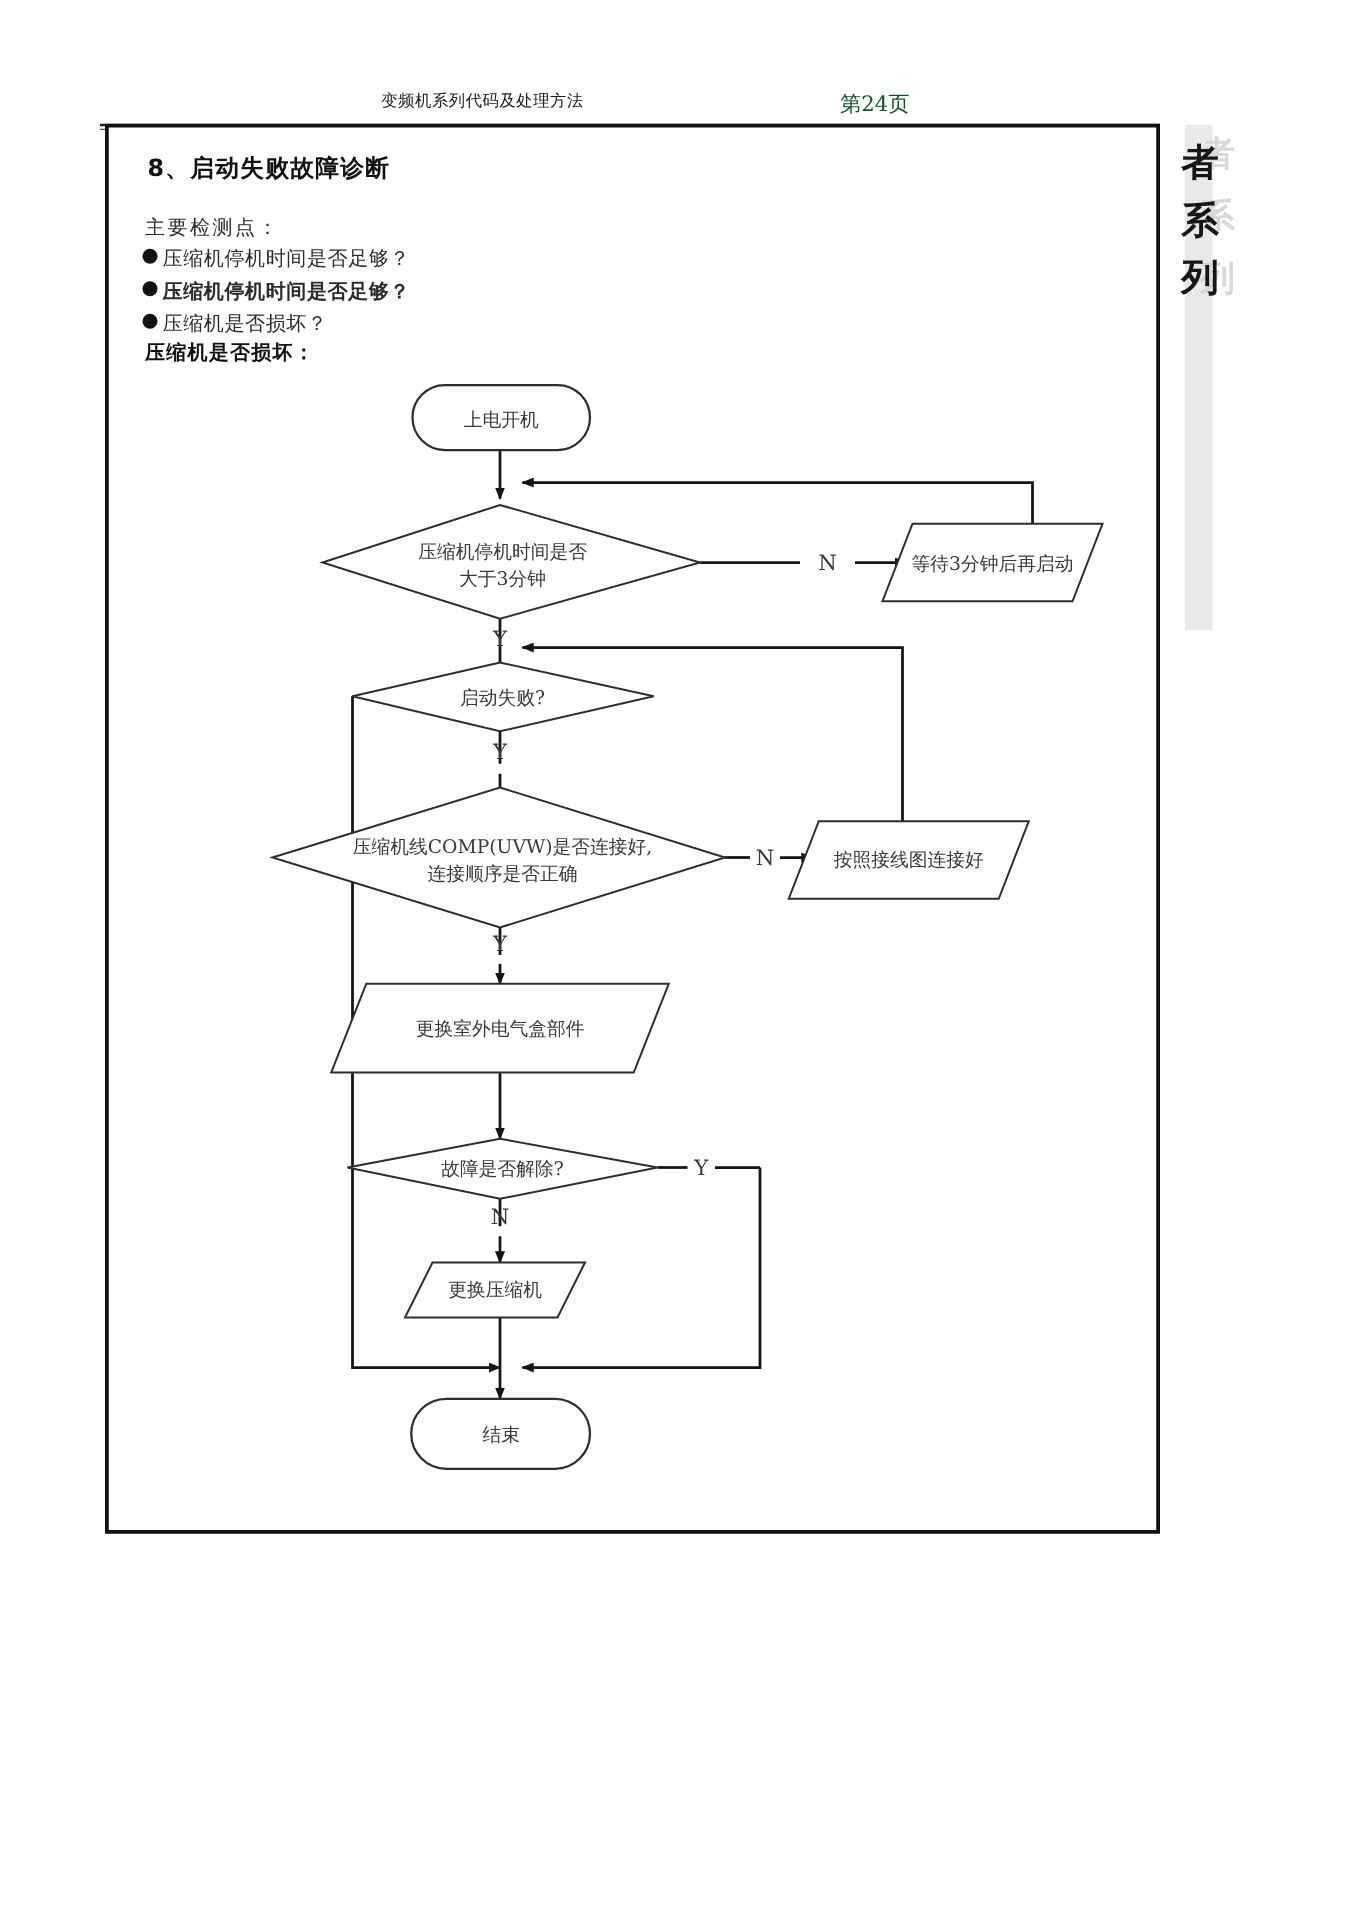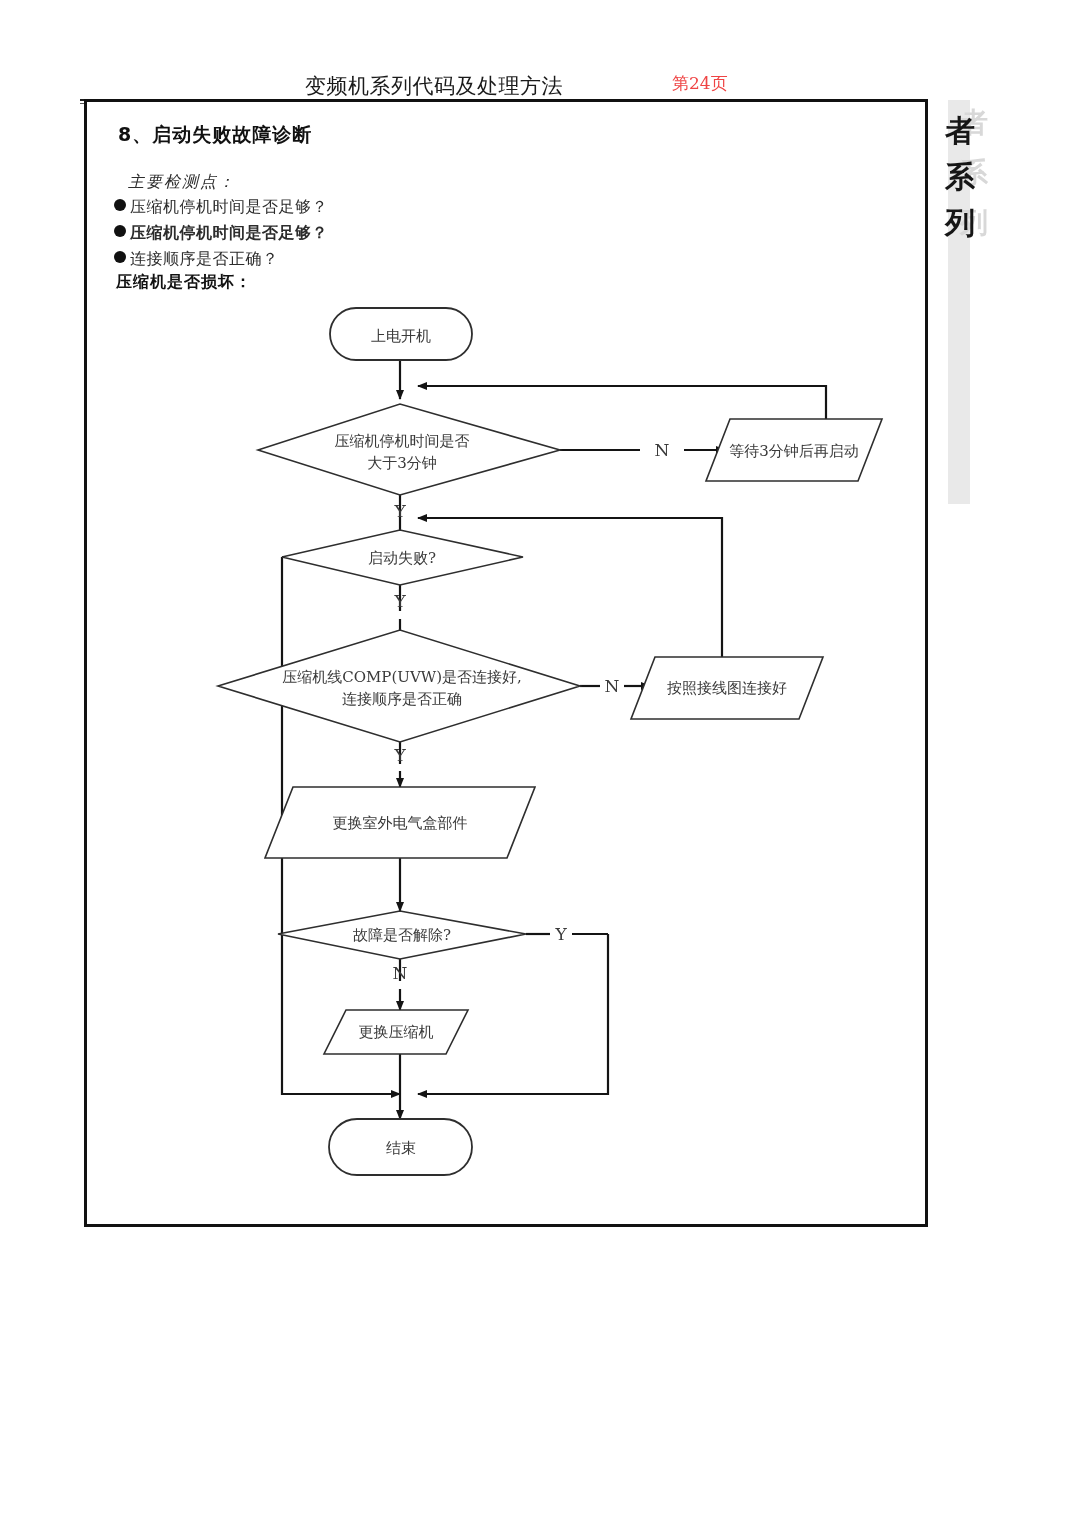--- a/index.html
+++ b/index.html
@@ -5,46 +5,46 @@
   html,body{margin:0;padding:0;background:#ffffff;}
   body{
     width:1080px;height:1527px;position:relative;overflow:hidden;
     font-family:"DejaVu Sans","Liberation Sans",sans-serif;
     color:#111;
   }
   #page{position:absolute;left:0;top:0;width:1080px;height:1527px;background:#fff;}
 
   
   .hdr{position:absolute;top:72px;left:0;width:1080px;height:30px;}
-  .hdr-title{position:absolute;left:305px;top:0;font-size:21px;letter-spacing:.5px;
+  .hdr-title{position:absolute;left:305px;top:0;font-size:13px;letter-spacing:.5px;
              font-family:"DejaVu Serif","Liberation Serif",serif;color:#1a1a1a;white-space:nowrap;}
   .hdr-page{position:absolute;left:672px;top:0;font-size:17px;
-            font-family:"DejaVu Serif","Liberation Serif",serif;color:#ef4444;white-space:nowrap;}
+            font-family:"DejaVu Serif","Liberation Serif",serif;color:#14532d;white-space:nowrap;}
   .hdr-rule{position:absolute;left:80px;top:27px;width:848px;height:0;border-top:2px solid #1c1c1c;}
   .hdr-rule2{position:absolute;left:80px;top:31px;width:848px;height:0;border-top:1px solid #555;}
 
   
   .frame{position:absolute;left:84px;top:99px;width:844px;height:1128px;
          border:3px solid #111;background:#fff;box-sizing:border-box;}
 
   
   .wm-strip{position:absolute;left:948px;top:100px;width:22px;height:404px;
             background:#e9e9e9;}
   .wm-dark{position:absolute;left:936px;top:108px;width:48px;
            font-size:30px;line-height:46px;font-weight:700;color:#161616;
            font-family:"DejaVu Serif","Liberation Serif",serif;text-align:center;}
   .wm-ghost{position:absolute;left:952px;top:98px;width:44px;
             font-size:28px;line-height:50px;font-weight:700;color:#d8d8d8;
             font-family:"DejaVu Serif","Liberation Serif",serif;text-align:center;}
 
   
   .sec-title{position:absolute;left:118px;top:122px;font-size:19px;font-weight:700;
              letter-spacing:1px;color:#111;white-space:nowrap;}
-  .lead{position:absolute;left:128px;top:172px;font-size:16px;color:#2c2c2c;
-        letter-spacing:2px;font-family:"DejaVu Serif","Liberation Serif",serif;white-space:nowrap;font-style:italic;}
+  .lead{position:absolute;left:116px;top:172px;font-size:16px;color:#2c2c2c;
+        letter-spacing:2px;font-family:"DejaVu Serif","Liberation Serif",serif;white-space:nowrap;}
   .blt{position:absolute;left:114px;font-size:16px;color:#2c2c2c;letter-spacing:.5px;
        font-family:"DejaVu Serif","Liberation Serif",serif;white-space:nowrap;}
   .blt .dot{display:inline-block;width:12px;height:12px;border-radius:50%;
             background:#111;margin-right:4px;vertical-align:1px;}
   .blt1{top:197px;} .blt2{top:223px;font-weight:bold;} .blt3{top:249px;}
   .lead2{position:absolute;left:116px;top:272px;font-size:16px;font-weight:700;color:#111;
          letter-spacing:1px;white-space:nowrap;}
 
   
   #flow{position:absolute;left:84px;top:99px;}
@@ -76,21 +76,21 @@
   <div class="sec-title">8、启动失败故障诊断</div>
   <div class="lead">主要检测点：</div>
 
   <div class="blt blt1">
     <span class="dot"></span><span>压缩机停机时间是否足够？</span>
   </div>
   <div class="blt blt2">
     <span class="dot"></span><span>压缩机停机时间是否足够？</span>
   </div>
   <div class="blt blt3">
-    <span class="dot"></span><span>连接顺序是否正确？</span>
+    <span class="dot"></span><span>压缩机是否损坏？</span>
   </div>
 
   <div class="lead2">压缩机是否损坏：</div>
 
   <svg id="flow" width="844" height="1128" viewBox="0 0 844 1128">
     <defs>
       <marker id="ah" markerWidth="10" markerHeight="8" refX="9" refY="4" orient="auto" markerUnits="userSpaceOnUse">
         <path d="M0,0 L10,4 L0,8 z" fill="#141414"></path>
       </marker>
     </defs>

